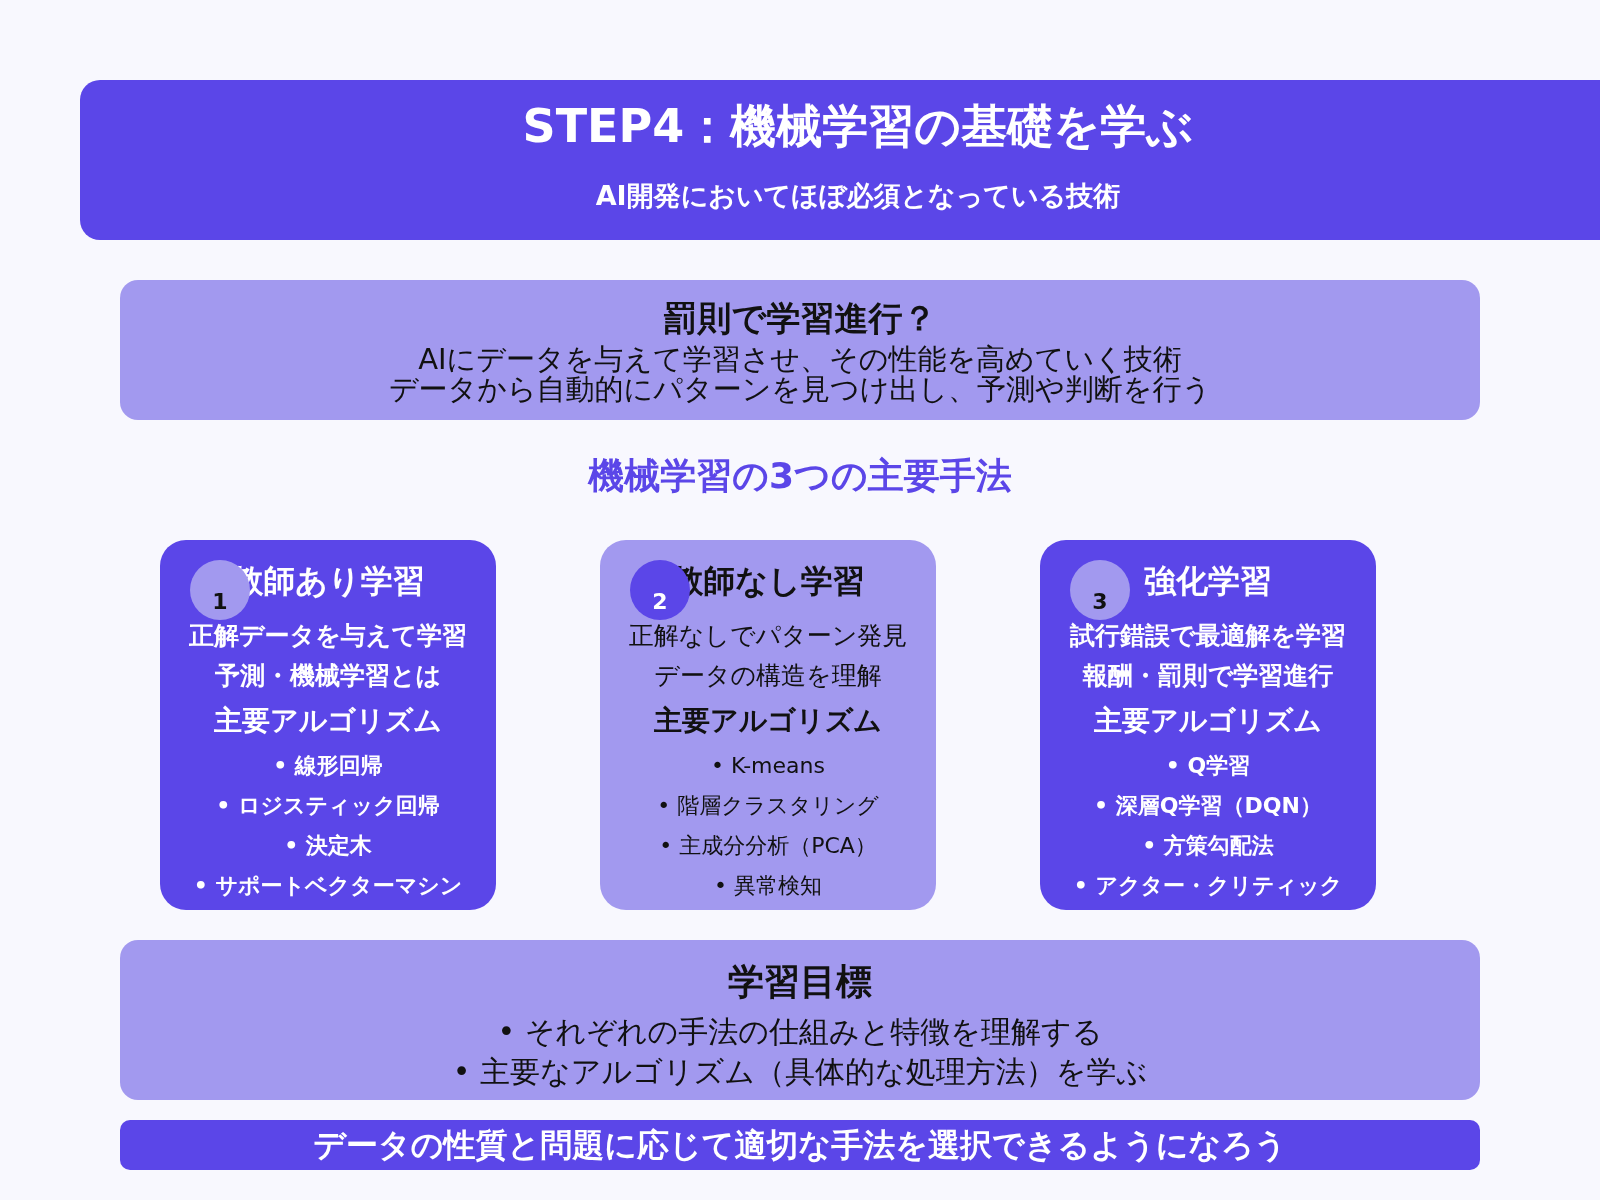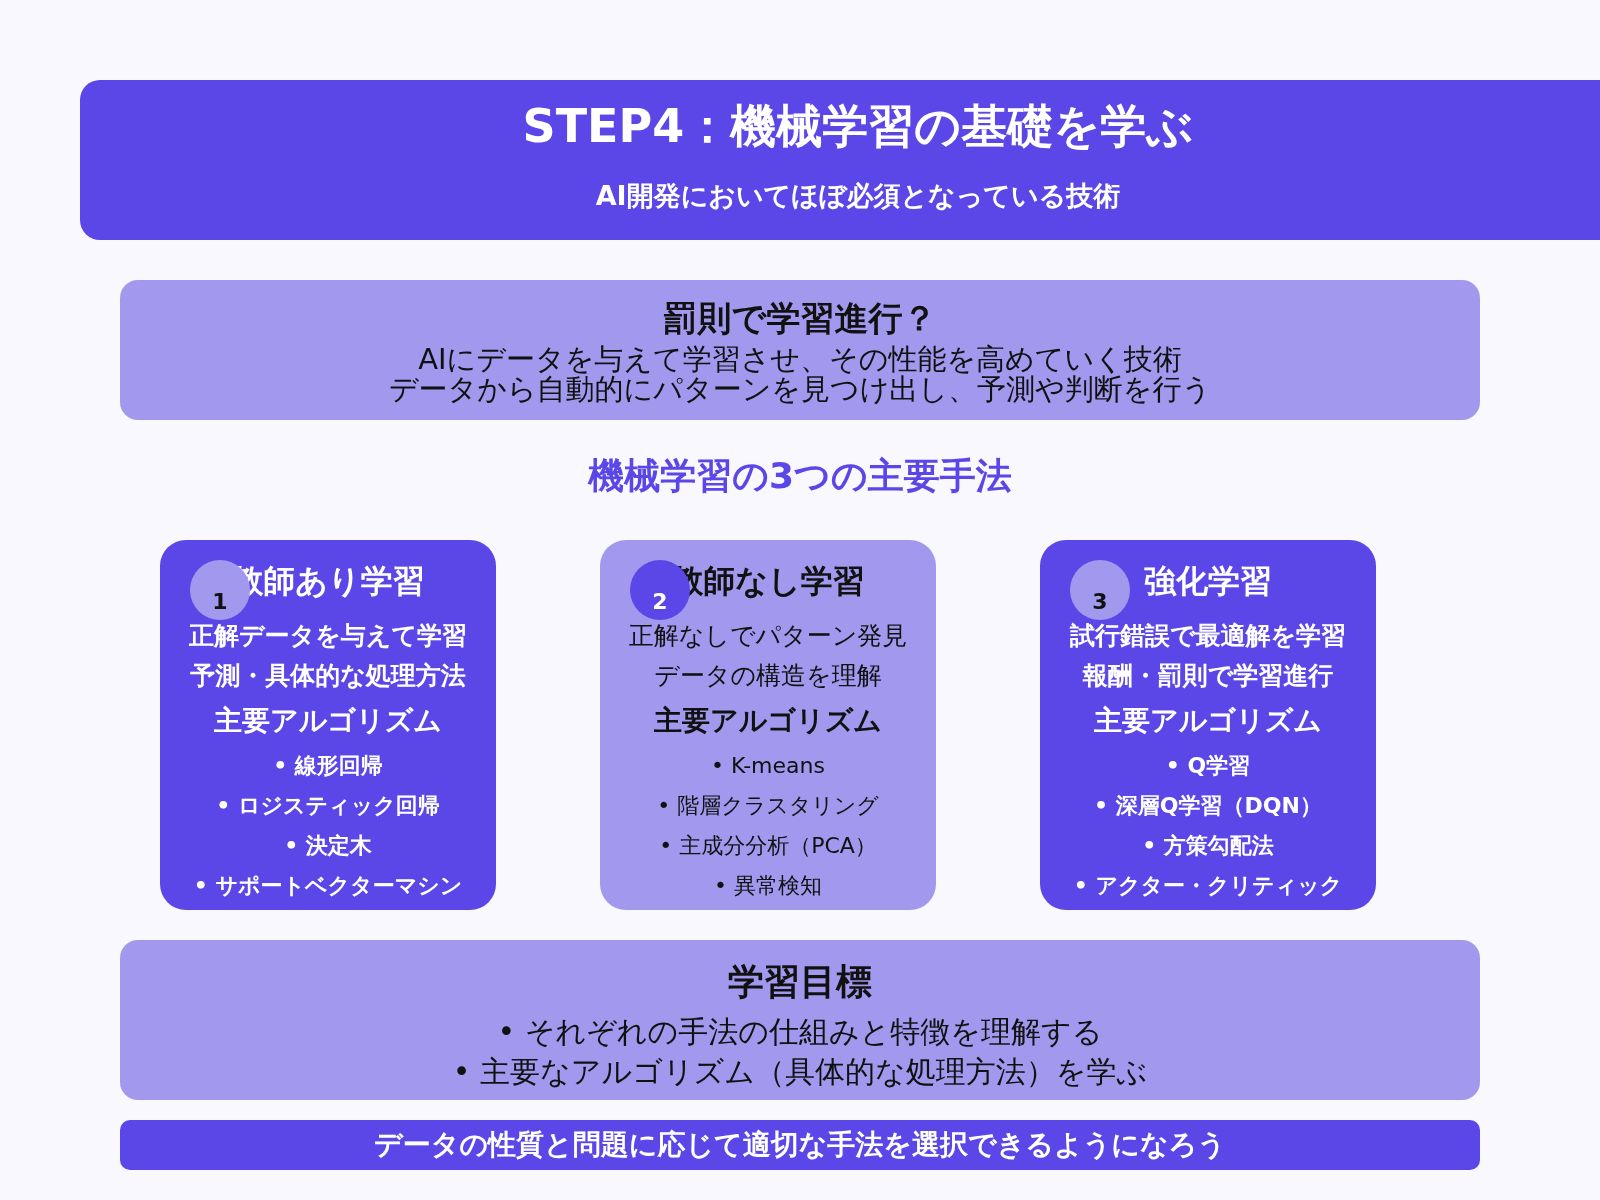--- a/index.html
+++ b/index.html
@@ -92,21 +92,21 @@
   }
   .goals-box .goals-list {
     position: absolute; left: 0; right: 0; top: 72px;
     list-style: none; font-size: 30px; line-height: 40px;
   }
 
   .banner {
     left: 120px; top: 1120px; width: 1360px; height: 50px;
     background: #5b46e8; border-radius: 10px;
     color: #ffffff; text-align: center;
-    font-size: 28px; font-weight: bold; line-height: 50px;
+    font-size: 32px; font-weight: bold; line-height: 50px;
   }
 </style>
 </head>
 <body>
 
 <div class="abs header">
   <div class="title">STEP4：機械学習の基礎を学ぶ</div>
   <div class="subtitle">AI開発においてほぼ必須となっている技術</div>
 </div>
 
@@ -118,21 +118,21 @@
   </div>
 </div>
 
 <div class="abs section-title">機械学習の3つの主要手法</div>
 
 <div class="abs card dark" style="left:160px;">
   <div class="card-title">教師あり学習</div>
   <div class="num-circle">1</div>
   <div class="card-desc">
     <div>正解データを与えて学習</div>
-    <div>予測・具体的な処理方法</div>
+    <div>予測・機械学習とは</div>
   </div>
   <div class="algo-title">主要アルゴリズム</div>
   <ul class="algo-list">
     <li>• 線形回帰</li>
     <li>• ロジスティック回帰</li>
     <li>• 決定木</li>
     <li>• サポートベクターマシン</li>
   </ul>
 </div>
 

